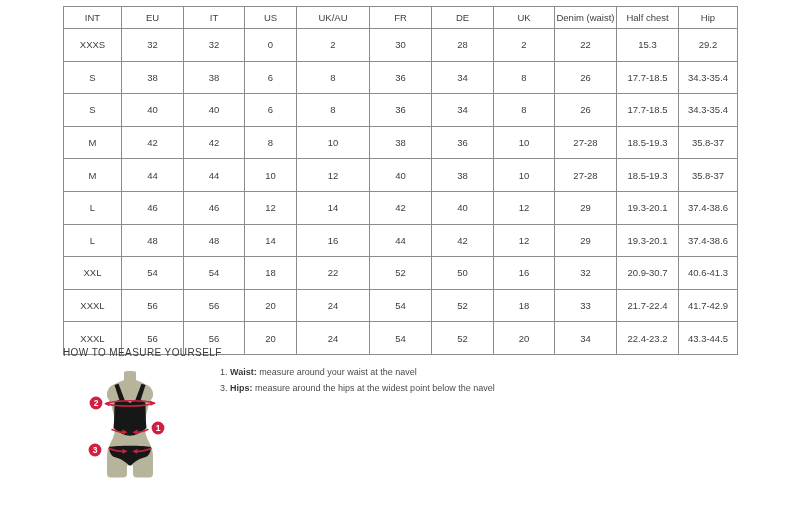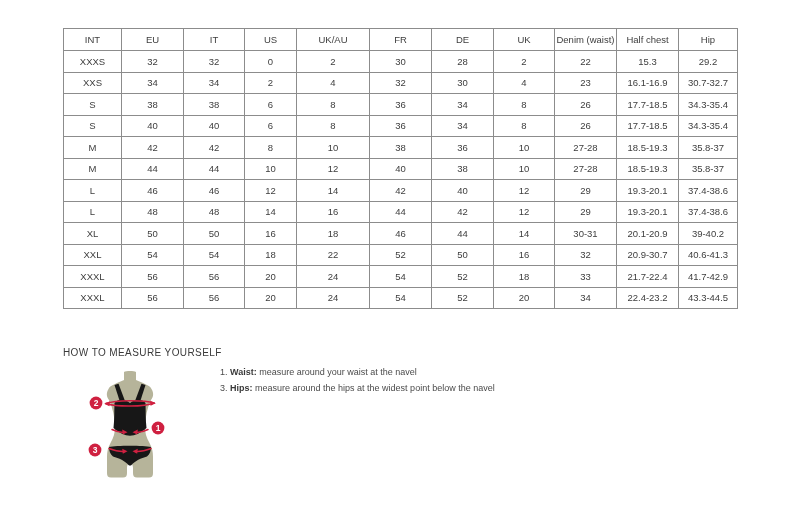--- a/index.html
+++ b/index.html
@@ -2,21 +2,21 @@
 <html><head>
 <meta charset="utf-8">
 <style>
   html,body{margin:0;padding:0;}
   body{
     width:798px;height:519px;position:relative;background:#ffffff;
     font-family:"Liberation Sans",sans-serif;overflow:hidden;
   }
   
   .size-table{
-    position:absolute;left:63px;top:28px;width:674px;height:281px;
+    position:absolute;left:63px;top:6px;width:674px;height:349px;
     border-collapse:collapse;table-layout:fixed;
   }
   .size-table th,.size-table td{
     border:1px solid #8c8c8c;text-align:center;vertical-align:middle;
     font-size:9.5px;font-weight:400;color:#3d3d3d;padding:0;
     white-space:nowrap;overflow:hidden;
   }
   .size-table thead tr{height:22px;}
   
   .howto-heading{
@@ -71,33 +71,20 @@
         <td>0</td>
         <td>2</td>
         <td>30</td>
         <td>28</td>
         <td>2</td>
         <td>22</td>
         <td>15.3</td>
         <td>29.2</td>
       </tr>
       <tr>
-        <td>XXS</td>
-        <td>34</td>
-        <td>34</td>
-        <td>2</td>
-        <td>4</td>
-        <td>32</td>
-        <td>30</td>
-        <td>4</td>
-        <td>23</td>
-        <td>16.1-16.9</td>
-        <td>30.7-32.7</td>
-      </tr>
-      <tr>
         <td>S</td>
         <td>38</td>
         <td>38</td>
         <td>6</td>
         <td>8</td>
         <td>36</td>
         <td>34</td>
         <td>8</td>
         <td>26</td>
         <td>17.7-18.5</td>
@@ -160,33 +147,20 @@
         <td>48</td>
         <td>48</td>
         <td>14</td>
         <td>16</td>
         <td>44</td>
         <td>42</td>
         <td>12</td>
         <td>29</td>
         <td>19.3-20.1</td>
         <td>37.4-38.6</td>
-      </tr>
-      <tr>
-        <td>XL</td>
-        <td>50</td>
-        <td>50</td>
-        <td>16</td>
-        <td>18</td>
-        <td>46</td>
-        <td>44</td>
-        <td>14</td>
-        <td>30-31</td>
-        <td>20.1-20.9</td>
-        <td>39-40.2</td>
       </tr>
       <tr>
         <td>XXL</td>
         <td>54</td>
         <td>54</td>
         <td>18</td>
         <td>22</td>
         <td>52</td>
         <td>50</td>
         <td>16</td>

